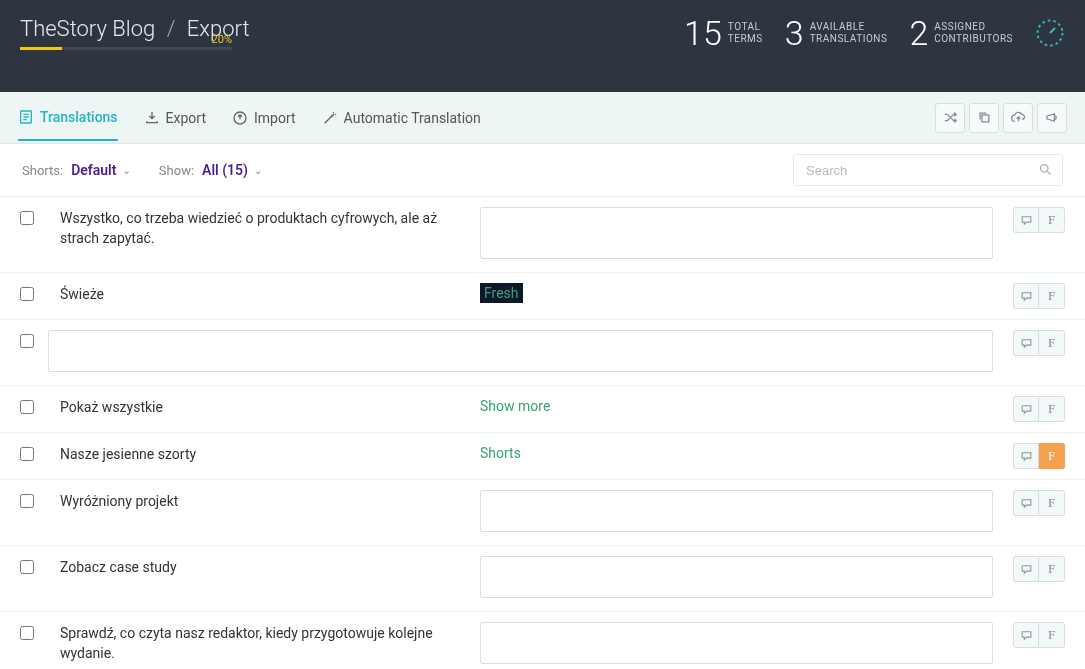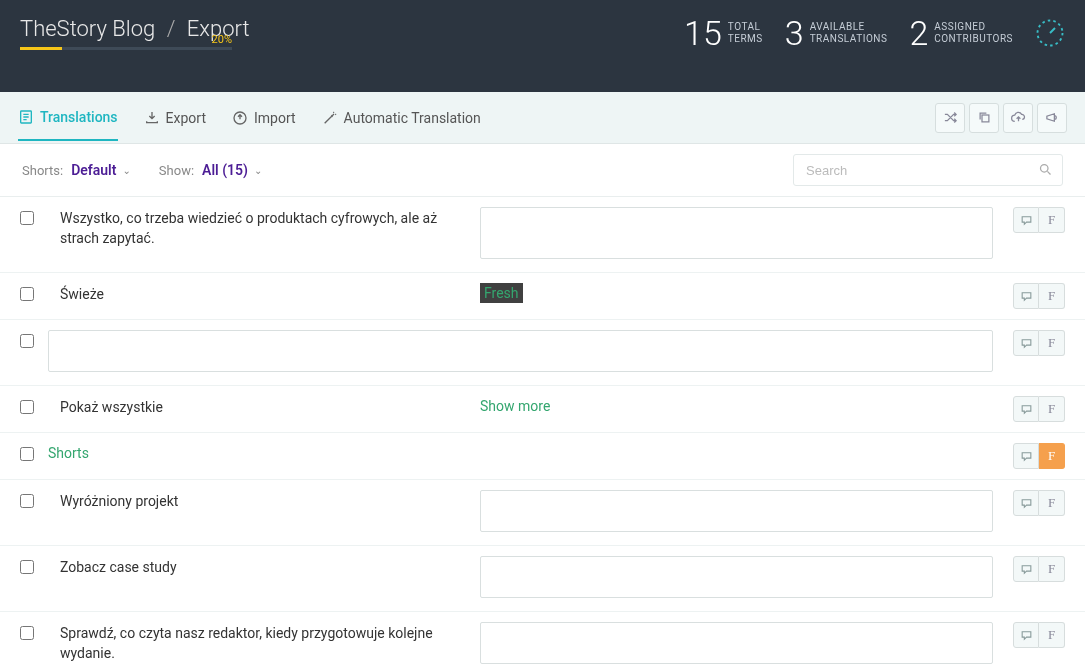--- a/index.html
+++ b/index.html
@@ -41,21 +41,21 @@
   .search { width: 270px; height: 32px; border: 1px solid #e3e9e9; border-radius: 3px; padding: 0 34px 0 12px; font-size: 13px; color: #555; background: #fff; }
   .search::placeholder { color: #bbb; }
   .search-icon { position: absolute; right: 10px; top: 8px; color: #aaa; }
 
   
   .row { display: flex; align-items: flex-start; padding: 10px 20px; background: #fff; border-bottom: 1px solid #edf2f2; min-height: 46px; }
   .row .cb { width: 14px; height: 14px; margin-top: 4px; margin-right: 14px; flex: none; }
   .term { flex: 0 0 420px; padding-right: 20px; padding-top: 2px; color: #333; line-height: 1.4; font-size: 14px; margin-left: 12px; }
   .trans-cell { flex: 1; padding-right: 20px; }
   .trans-text { color: #34a66f; font-size: 14px; padding: 2px 0; display: inline-block; }
-  .trans-text.hl { background: #404040; padding: 2px 4px; }
+  .trans-text.hl { background: #0f172a; padding: 2px 4px; }
   .trans-area { width: 100%; height: 42px; border: 1px solid #d9dfdf; border-radius: 2px; resize: none; font-family: inherit; font-size: 13px; padding: 4px 6px; }
   .trans-area.tall { height: 52px; }
   .row-actions { flex: none; display: flex; gap: 0; }
   .act { width: 26px; height: 26px; border: 1px solid #d7dddd; background: #f3f8f8; display: flex; align-items: center; justify-content: center; color: #889; font-size: 13px; cursor: pointer; }
   .act.first { border-radius: 3px 0 0 3px; }
   .act.last { border-radius: 0 3px 3px 0; border-left: none; font-family: Georgia, serif; }
   .act.flag-on { background: #f5a04d; border-color: #f5a04d; color: #fff; }
   .act svg { width: 13px; height: 13px; stroke: #889a9a; }
 </style>
 </head>
@@ -221,20 +221,21 @@
         <div class="act first">
           <svg viewBox="0 0 24 24" fill="none" stroke="currentColor" stroke-width="2">
             <path d="M4 5h16v10H12l-4 4v-4H4z"></path>
           </svg>
         </div>
         <div class="act last">F</div>
       </div>
     </div>
     <div class="row">
       <input type="checkbox" class="cb" style="">
+      <div class="term">Nasze jesienne szorty</div>
       <div class="trans-cell"><span class="trans-text">Shorts</span></div>
       <div class="row-actions">
         <div class="act first">
           <svg viewBox="0 0 24 24" fill="none" stroke="currentColor" stroke-width="2">
             <path d="M4 5h16v10H12l-4 4v-4H4z"></path>
           </svg>
         </div>
         <div class="act last flag-on">F</div>
       </div>
     </div>

